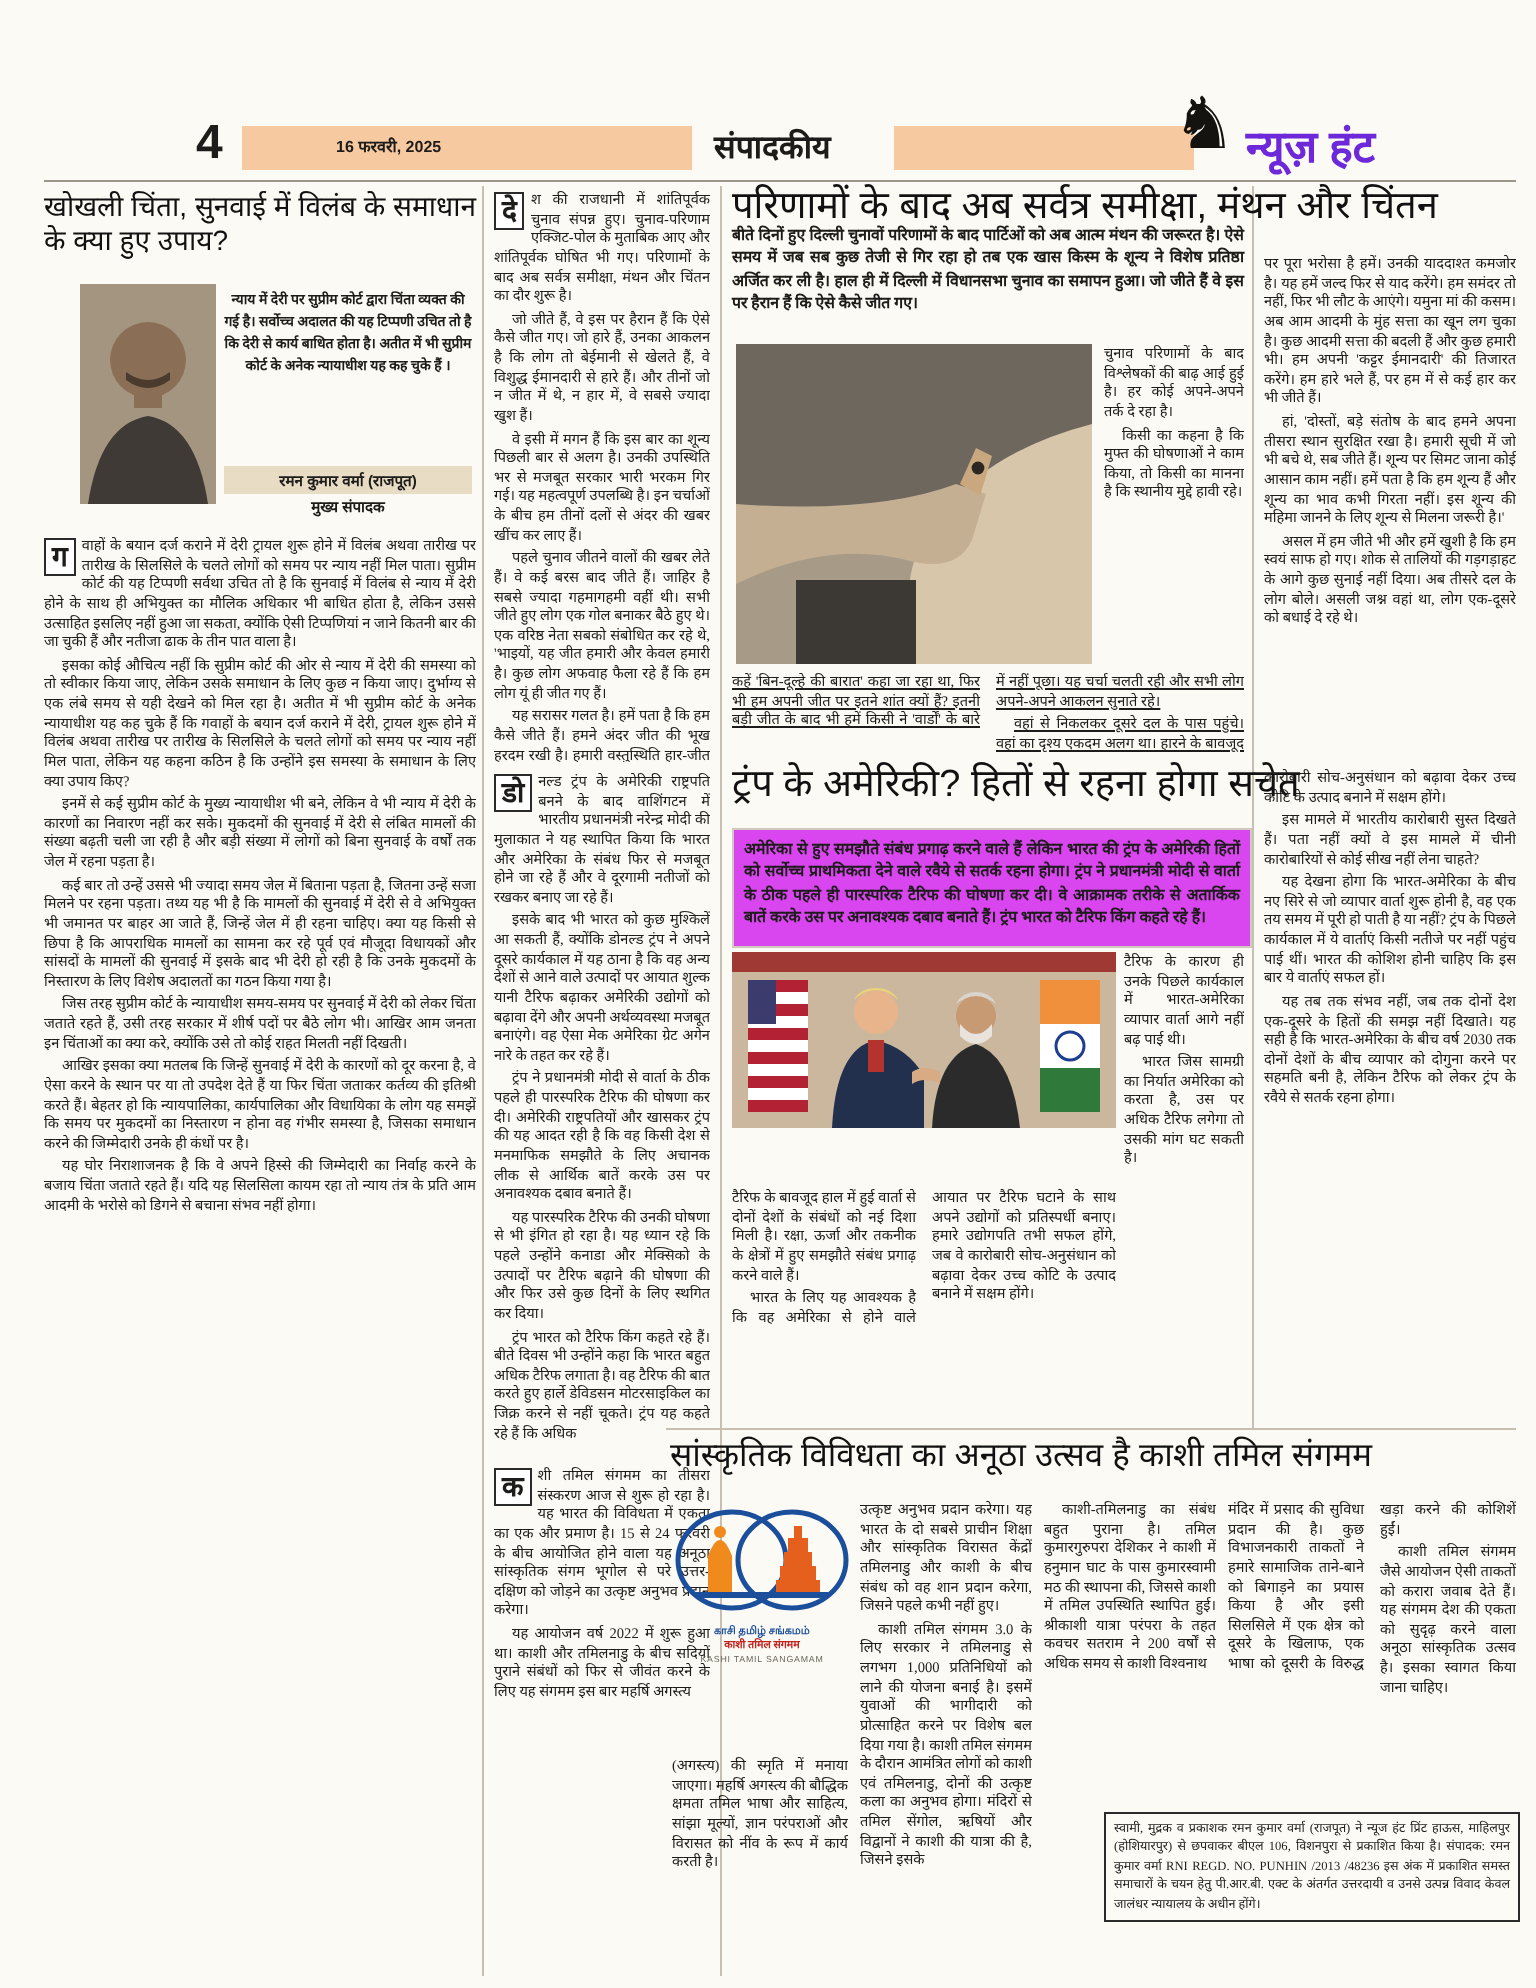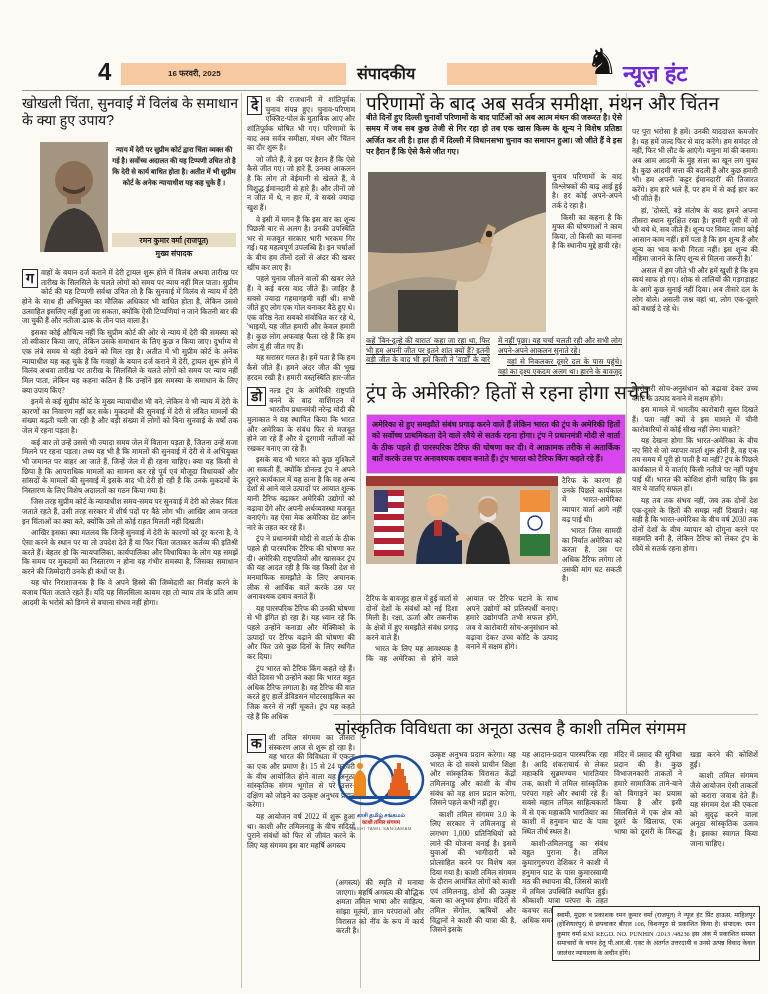--- a/index.html
+++ b/index.html
@@ -223,21 +223,20 @@
   </div>
 
   <div class="abs col" style="left:336px;top:842px;width:88px;height:146px;margin-top:36px;">
     <p class="first">(अगस्त्य) की स्मृति में मनाया जाएगा। महर्षि अगस्त्य की बौद्धिक क्षमता तमिल भाषा और साहित्य, सांझा मूल्यों, ज्ञान परंपराओं और विरासत को नींव के रूप में कार्य करती है।</p>
   </div>
   <div class="abs col" style="left:430px;top:750px;width:86px;height:238px;">
     <p class="first">उत्कृष्ट अनुभव प्रदान करेगा। यह भारत के दो सबसे प्राचीन शिक्षा और सांस्कृतिक विरासत केंद्रों तमिलनाडु और काशी के बीच संबंध को वह शान प्रदान करेगा, जिसने पहले कभी नहीं हुए।</p>
     <p>काशी तमिल संगमम 3.0 के लिए सरकार ने तमिलनाडु से लगभग 1,000 प्रतिनिधियों को लाने की योजना बनाई है। इसमें युवाओं की भागीदारी को प्रोत्साहित करने पर विशेष बल दिया गया है। काशी तमिल संगमम के दौरान आमंत्रित लोगों को काशी एवं तमिलनाडु, दोनों की उत्कृष्ट कला का अनुभव होगा। मंदिरों से तमिल सेंगोल, ऋषियों और विद्वानों ने काशी की यात्रा की है, जिसने इसके</p>
   </div>
   <div class="abs col" style="left:522px;top:750px;width:86px;height:238px;">
-    <p class="first">यह आदान-प्रदान पारस्परिक रहा है। आदि शंकराचार्य से लेकर महाकवि सुब्रमण्यम भारतियार तक, काशी में तमिल सांस्कृतिक परंपरा गहरे और स्थायी रहे हैं। सबसे महान तमिल साहित्यकारों में से एक महाकवि भारतियार का काशी में हनुमान घाट के पास स्थित तीर्थ स्थल है।</p>
     <p>काशी-तमिलनाडु का संबंध बहुत पुराना है। तमिल कुमारगुरुपरा देशिकर ने काशी में हनुमान घाट के पास कुमारस्वामी मठ की स्थापना की, जिससे काशी में तमिल उपस्थिति स्थापित हुई। श्रीकाशी यात्रा परंपरा के तहत कवचर सतराम ने 200 वर्षों से अधिक समय से काशी विश्वनाथ</p>
   </div>
   <div class="abs col twocol" style="left:614px;top:750px;width:144px;height:150px;">
     <p class="first">मंदिर में प्रसाद की सुविधा प्रदान की है। कुछ विभाजनकारी ताकतों ने हमारे सामाजिक ताने-बाने को बिगाड़ने का प्रयास किया है और इसी सिलसिले में एक क्षेत्र को दूसरे के खिलाफ, एक भाषा को दूसरी के विरुद्ध खड़ा करने की कोशिशें हुईं।</p>
     <p>काशी तमिल संगमम जैसे आयोजन ऐसी ताकतों को करारा जवाब देते हैं। यह संगमम देश की एकता को सुदृढ़ करने वाला अनूठा सांस्कृतिक उत्सव है। इसका स्वागत किया जाना चाहिए।</p>
   </div>
 
   <div class="abs imprint" style="left:552px;top:906px;width:198px;">स्वामी, मुद्रक व प्रकाशक रमन कुमार वर्मा (राजपूत) ने न्यूज हंट प्रिंट हाऊस, माहिलपुर (होशियारपुर) से छपवाकर बीएल 106, विशनपुरा से प्रकाशित किया है। संपादक: रमन कुमार वर्मा RNI REGD. NO. PUNHIN /2013 /48236 इस अंक में प्रकाशित समस्त समाचारों के चयन हेतु पी.आर.बी. एक्ट के अंतर्गत उत्तरदायी व उनसे उत्पन्न विवाद केवल जालंधर न्यायालय के अधीन होंगे।</div>
 
 </div>

